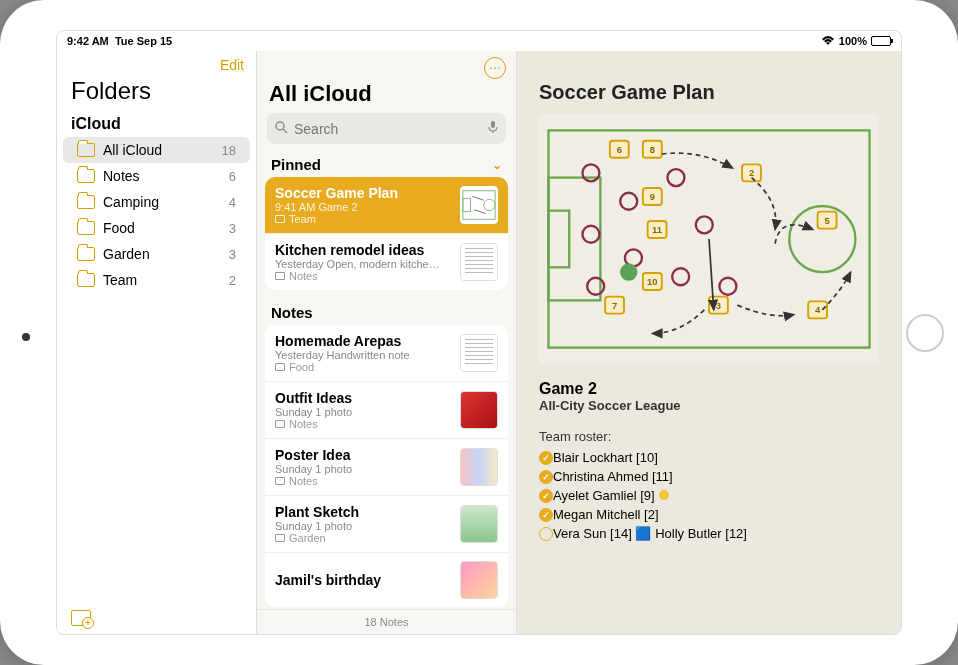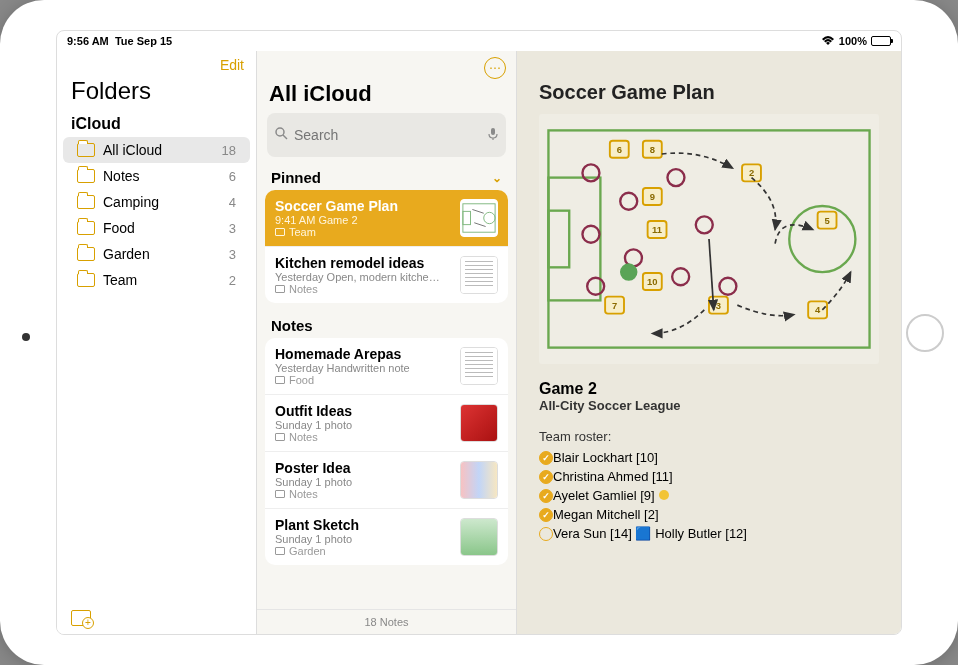--- a/index.html
+++ b/index.html
@@ -166,21 +166,21 @@
 }
 .notes-col h1 {
   font-size: 22px;
   font-weight: 700;
   padding: 2px 12px 6px 12px;
 }
 .search-box {
   margin: 0 10px 8px 10px;
   background: #e9e8e4;
   border-radius: 8px;
-  height: 44px;
+  height: 31px;
   display: flex;
   align-items: center;
   padding: 0 8px;
   gap: 6px;
   color: #8a8a8a;
 }
 .search-box input {
   flex: 1; background: transparent; border: none; outline: none;
   font-size: 14px; color: #333;
 }
@@ -299,21 +299,21 @@
 <body>
 
 <div class="device">
   <div class="home-dot"></div>
   <div class="home-btn"></div>
 
   <div class="screen">
 
     <div class="status-bar">
       <div>
-        <span>9:56 AM</span>&nbsp;&nbsp;<span>Tue Sep 15</span>
+        <span>9:42 AM</span>&nbsp;&nbsp;<span>Tue Sep 15</span>
       </div>
       <div class="status-right">
         <span class="wifi-icon">
           <svg width="14" height="11" viewBox="0 0 14 11">
               <path d="M7 10 L5 8 Q7 6 9 8 Z M3 6 Q7 2 11 6 L9.5 7.5 Q7 5 4.5 7.5 Z M1 4 Q7 -2 13 4 L11.5 5.5 Q7 1 2.5 5.5 Z" fill="#000"></path>
             </svg>
         </span>
         <span>100%</span>
         <span class="battery-icon"><span class="battery-fill"></span></span>
       </div>
@@ -456,20 +456,30 @@
             <div class="note-card">
       <div class="nc-text">
         <div class="nc-title">Plant Sketch</div>
         <div class="nc-sub">Sunday  1 photo</div>
         <div class="nc-folder"><span class="nc-folder-icon"></span>Garden</div>
       </div>
       <div class="nc-thumb">
                 <div class="thumb-plant" style="width:100%;height:100%"></div>
               </div>
             </div>
+            <div class="note-card">
+      <div class="nc-text">
+        <div class="nc-title">Jamil's birthday</div>
+        <div class="nc-sub"></div>
+
+      </div>
+      <div class="nc-thumb">
+                <div class="thumb-bday" style="width:100%;height:100%"></div>
+              </div>
+            </div>
           </div>
 
         <div class="notes-footer">18 Notes</div>
       </div>
 
       <div class="detail">
         <h2>Soccer Game Plan</h2>
 
         <svg class="field-sketch" viewBox="0 0 360 250">
           <defs>

